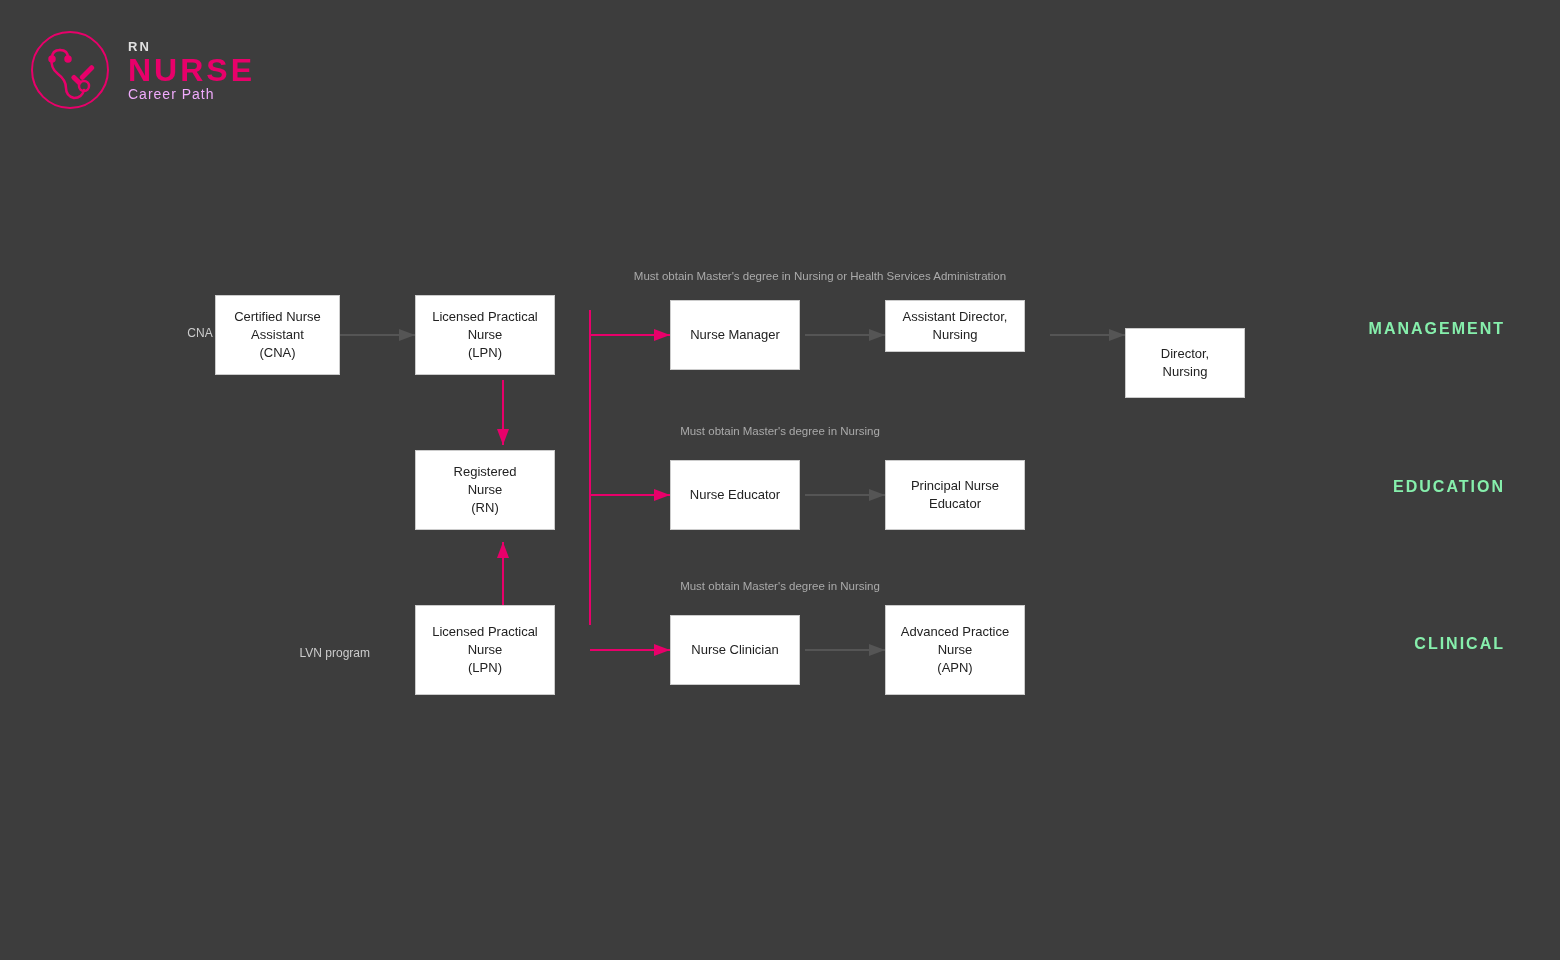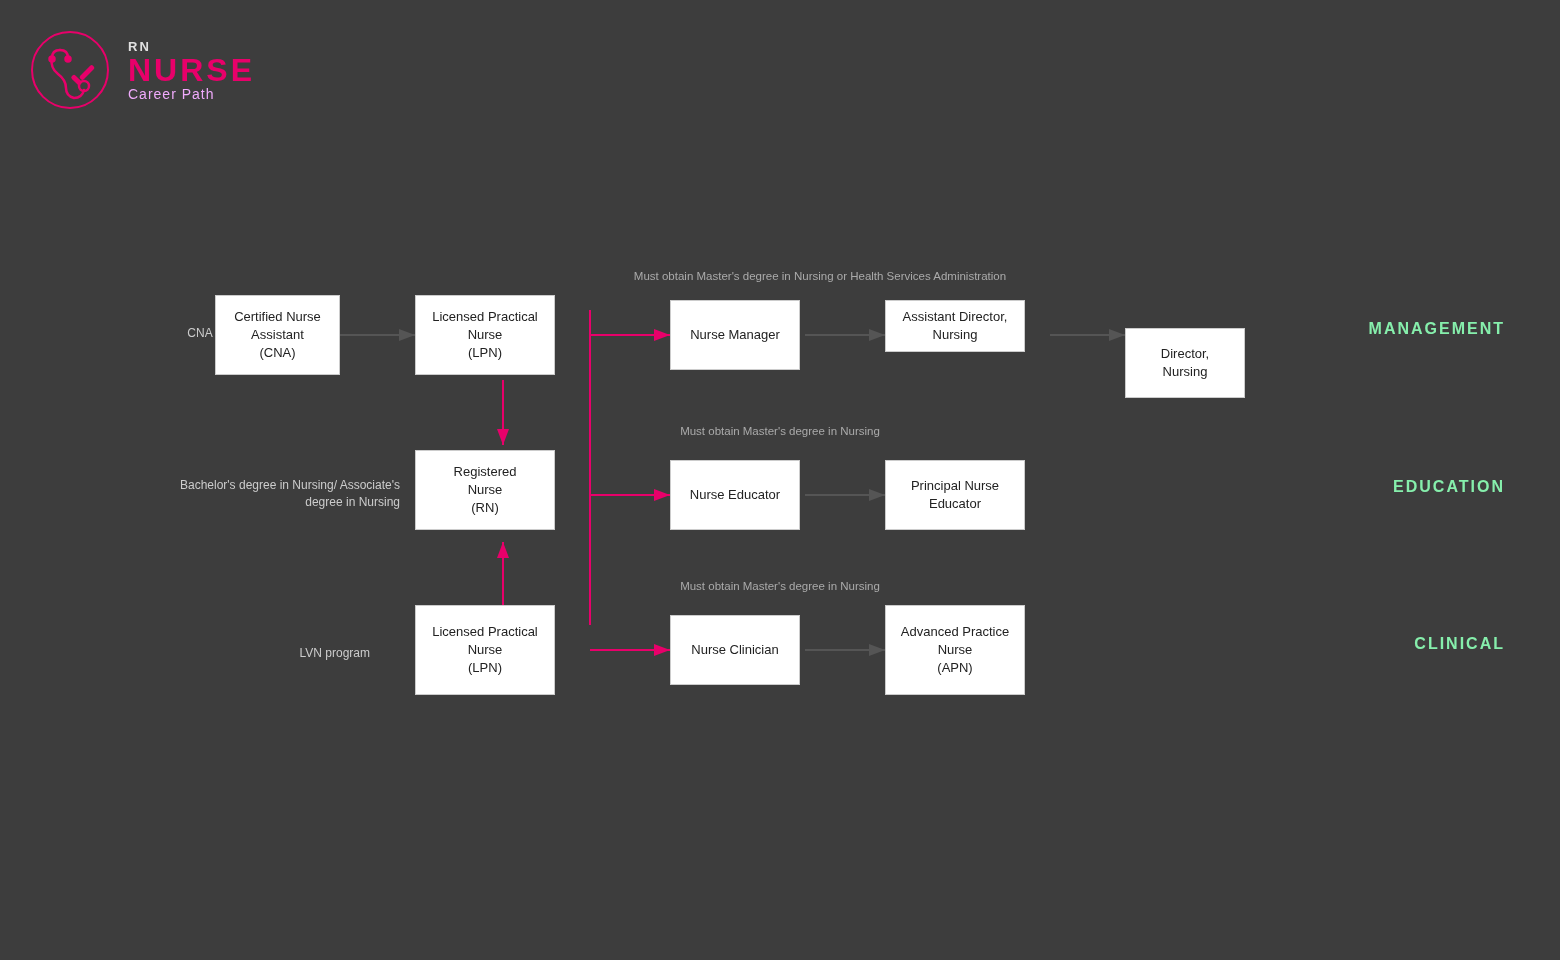--- a/index.html
+++ b/index.html
@@ -183,22 +183,20 @@
   </svg>
 
   <div class="annotation" style="top: 40px; left: 560px;">Must obtain Master's degree in Nursing or Health Services Administration</div>
 
   <div class="annotation" style="top: 195px; left: 560px; width: 320px;">Must obtain Master's degree in Nursing</div>
 
   <div class="annotation" style="top: 350px; left: 560px; width: 320px;">Must obtain Master's degree in Nursing</div>
 
   <div class="outside-label" style="top: 95px; left: 90px; width: 110px; text-align: right;">CNA program</div>
 
-  <div class="outside-label" style="top: 247px; left: 90px; width: 250px; text-align: right;">Bachelor's degree in Nursing/
-Associate's degree in Nursing</div>
 
   <div class="outside-label" style="top: 415px; left: 200px; width: 110px; text-align: right;">LVN program</div>
 
   <div class="node" style="left: 155px; top: 65px; width: 125px; height: 80px; font-size: 13px;">
     <span style="white-space: pre-line;">Certified Nurse
 Assistant
 (CNA)</span>
   </div>
 
   <div class="node" style="left: 355px; top: 65px; width: 140px; height: 80px; font-size: 13px;">

